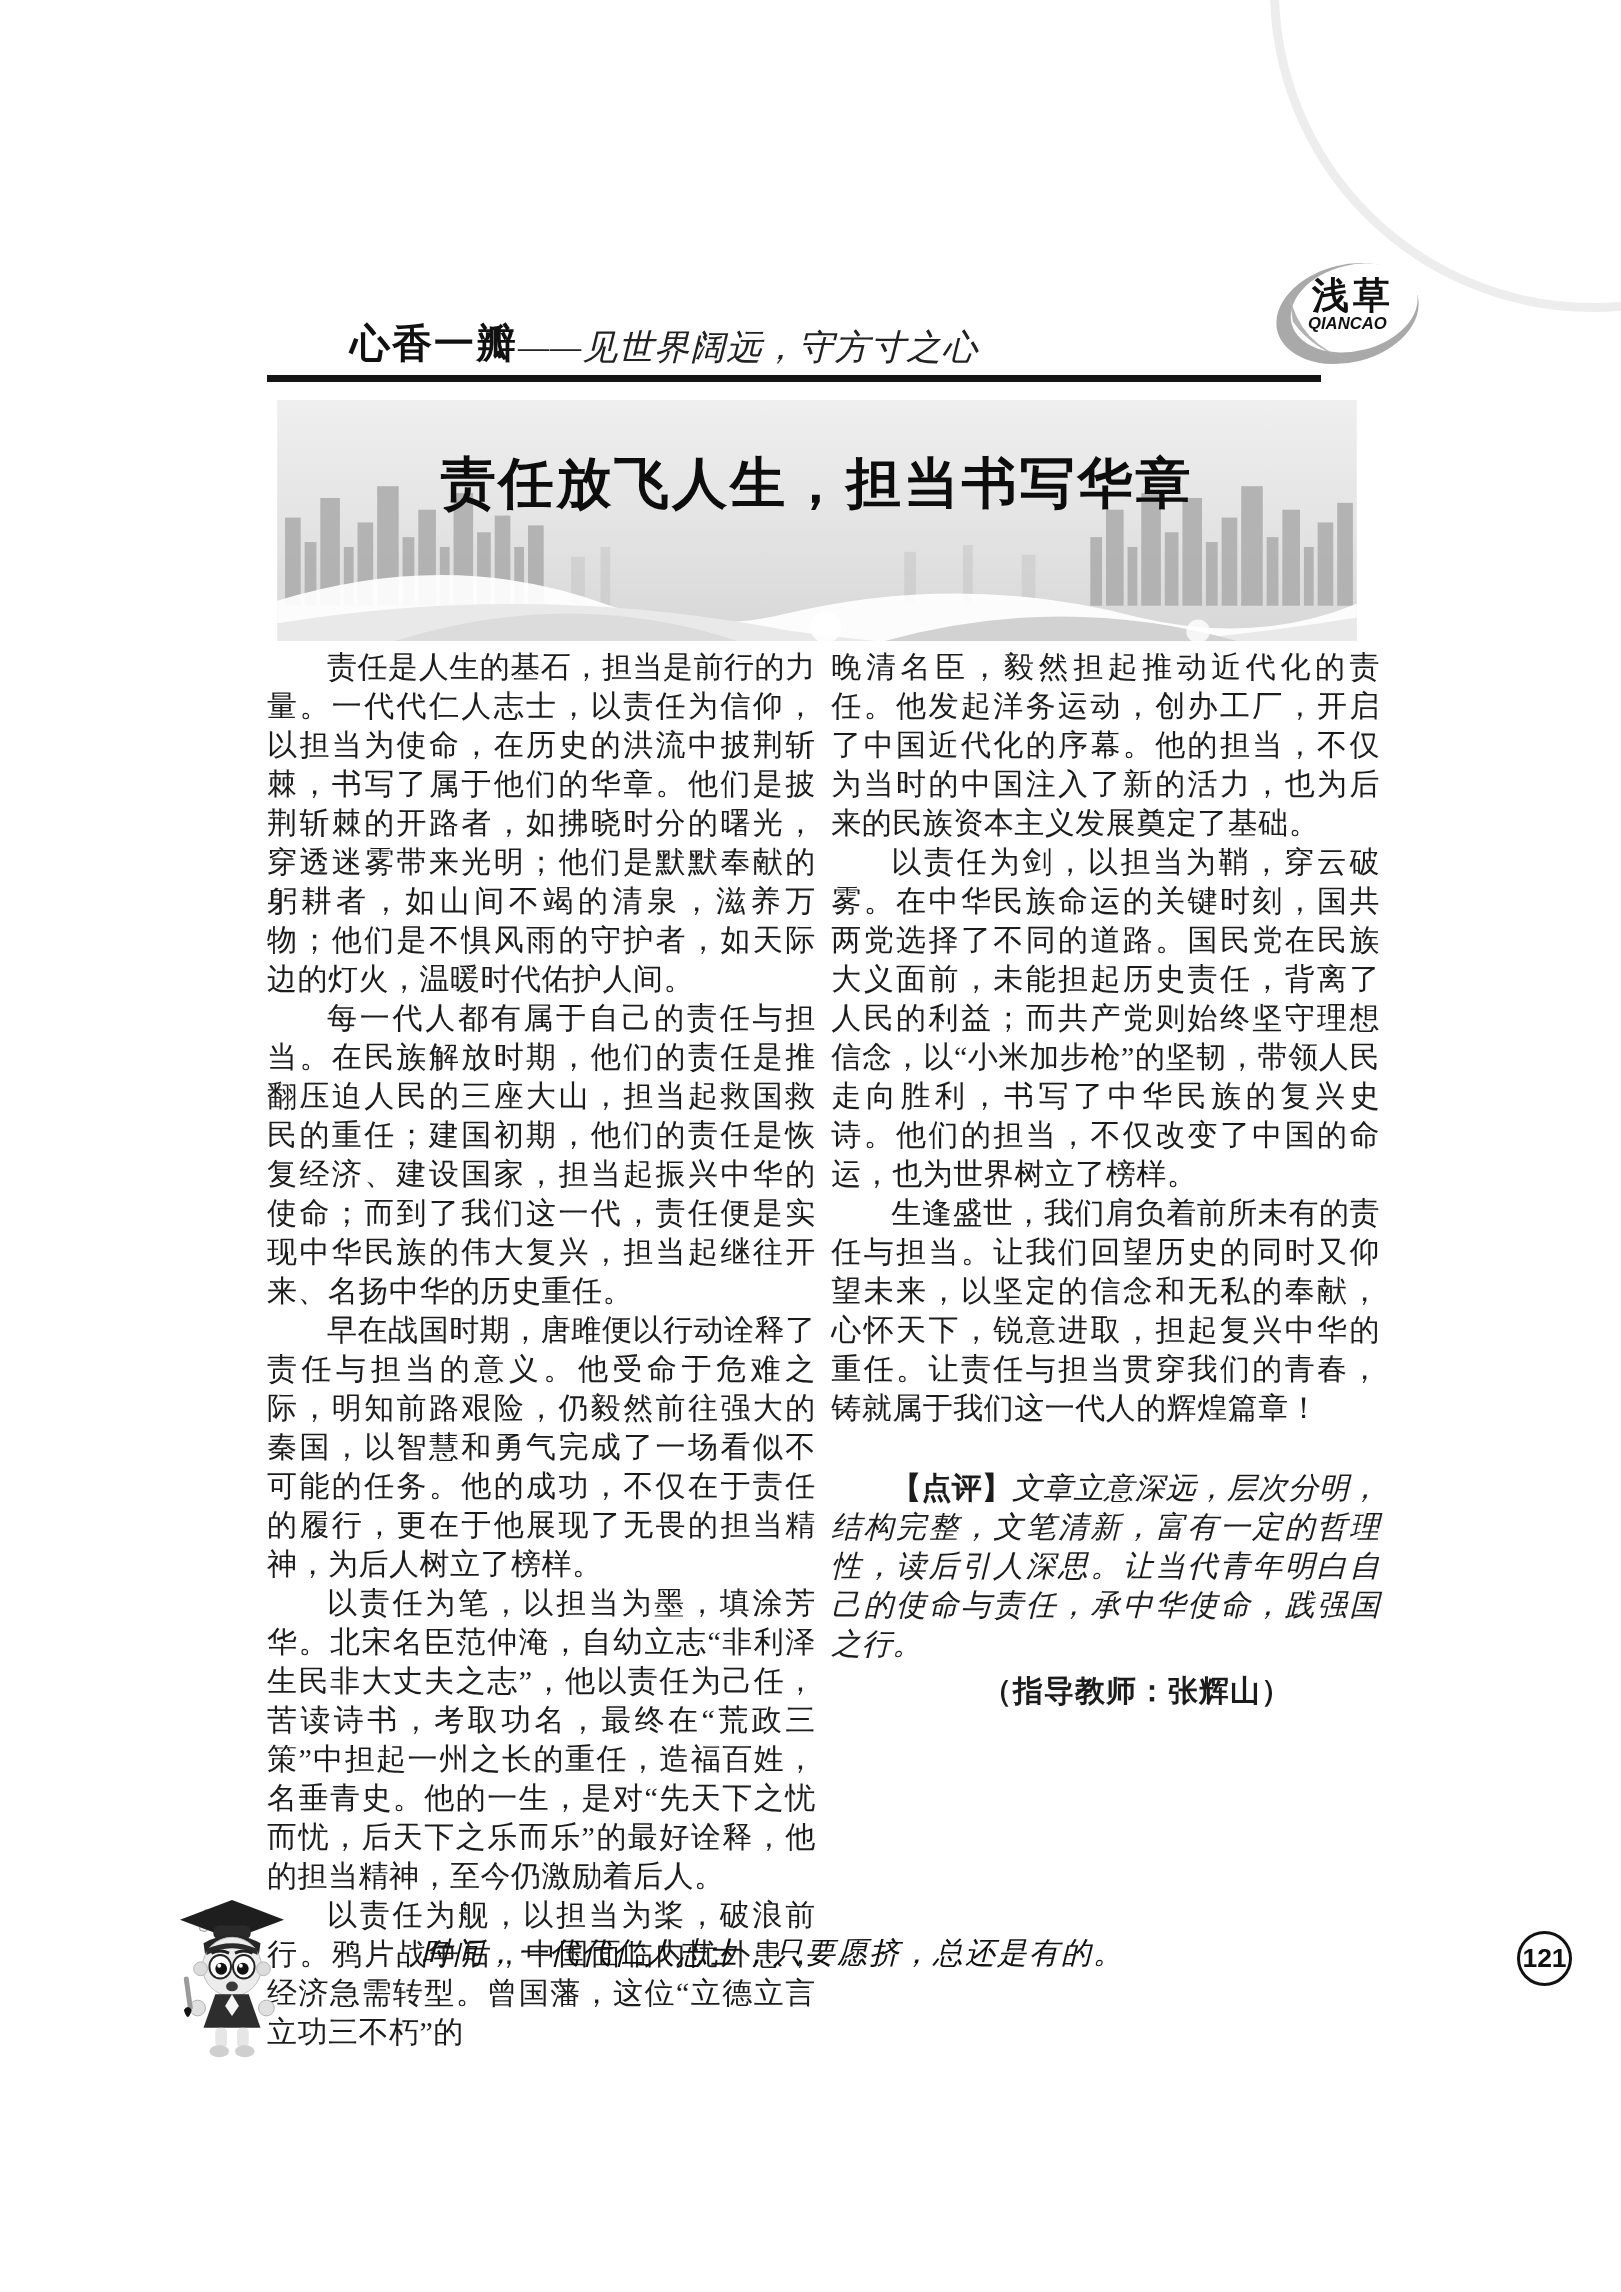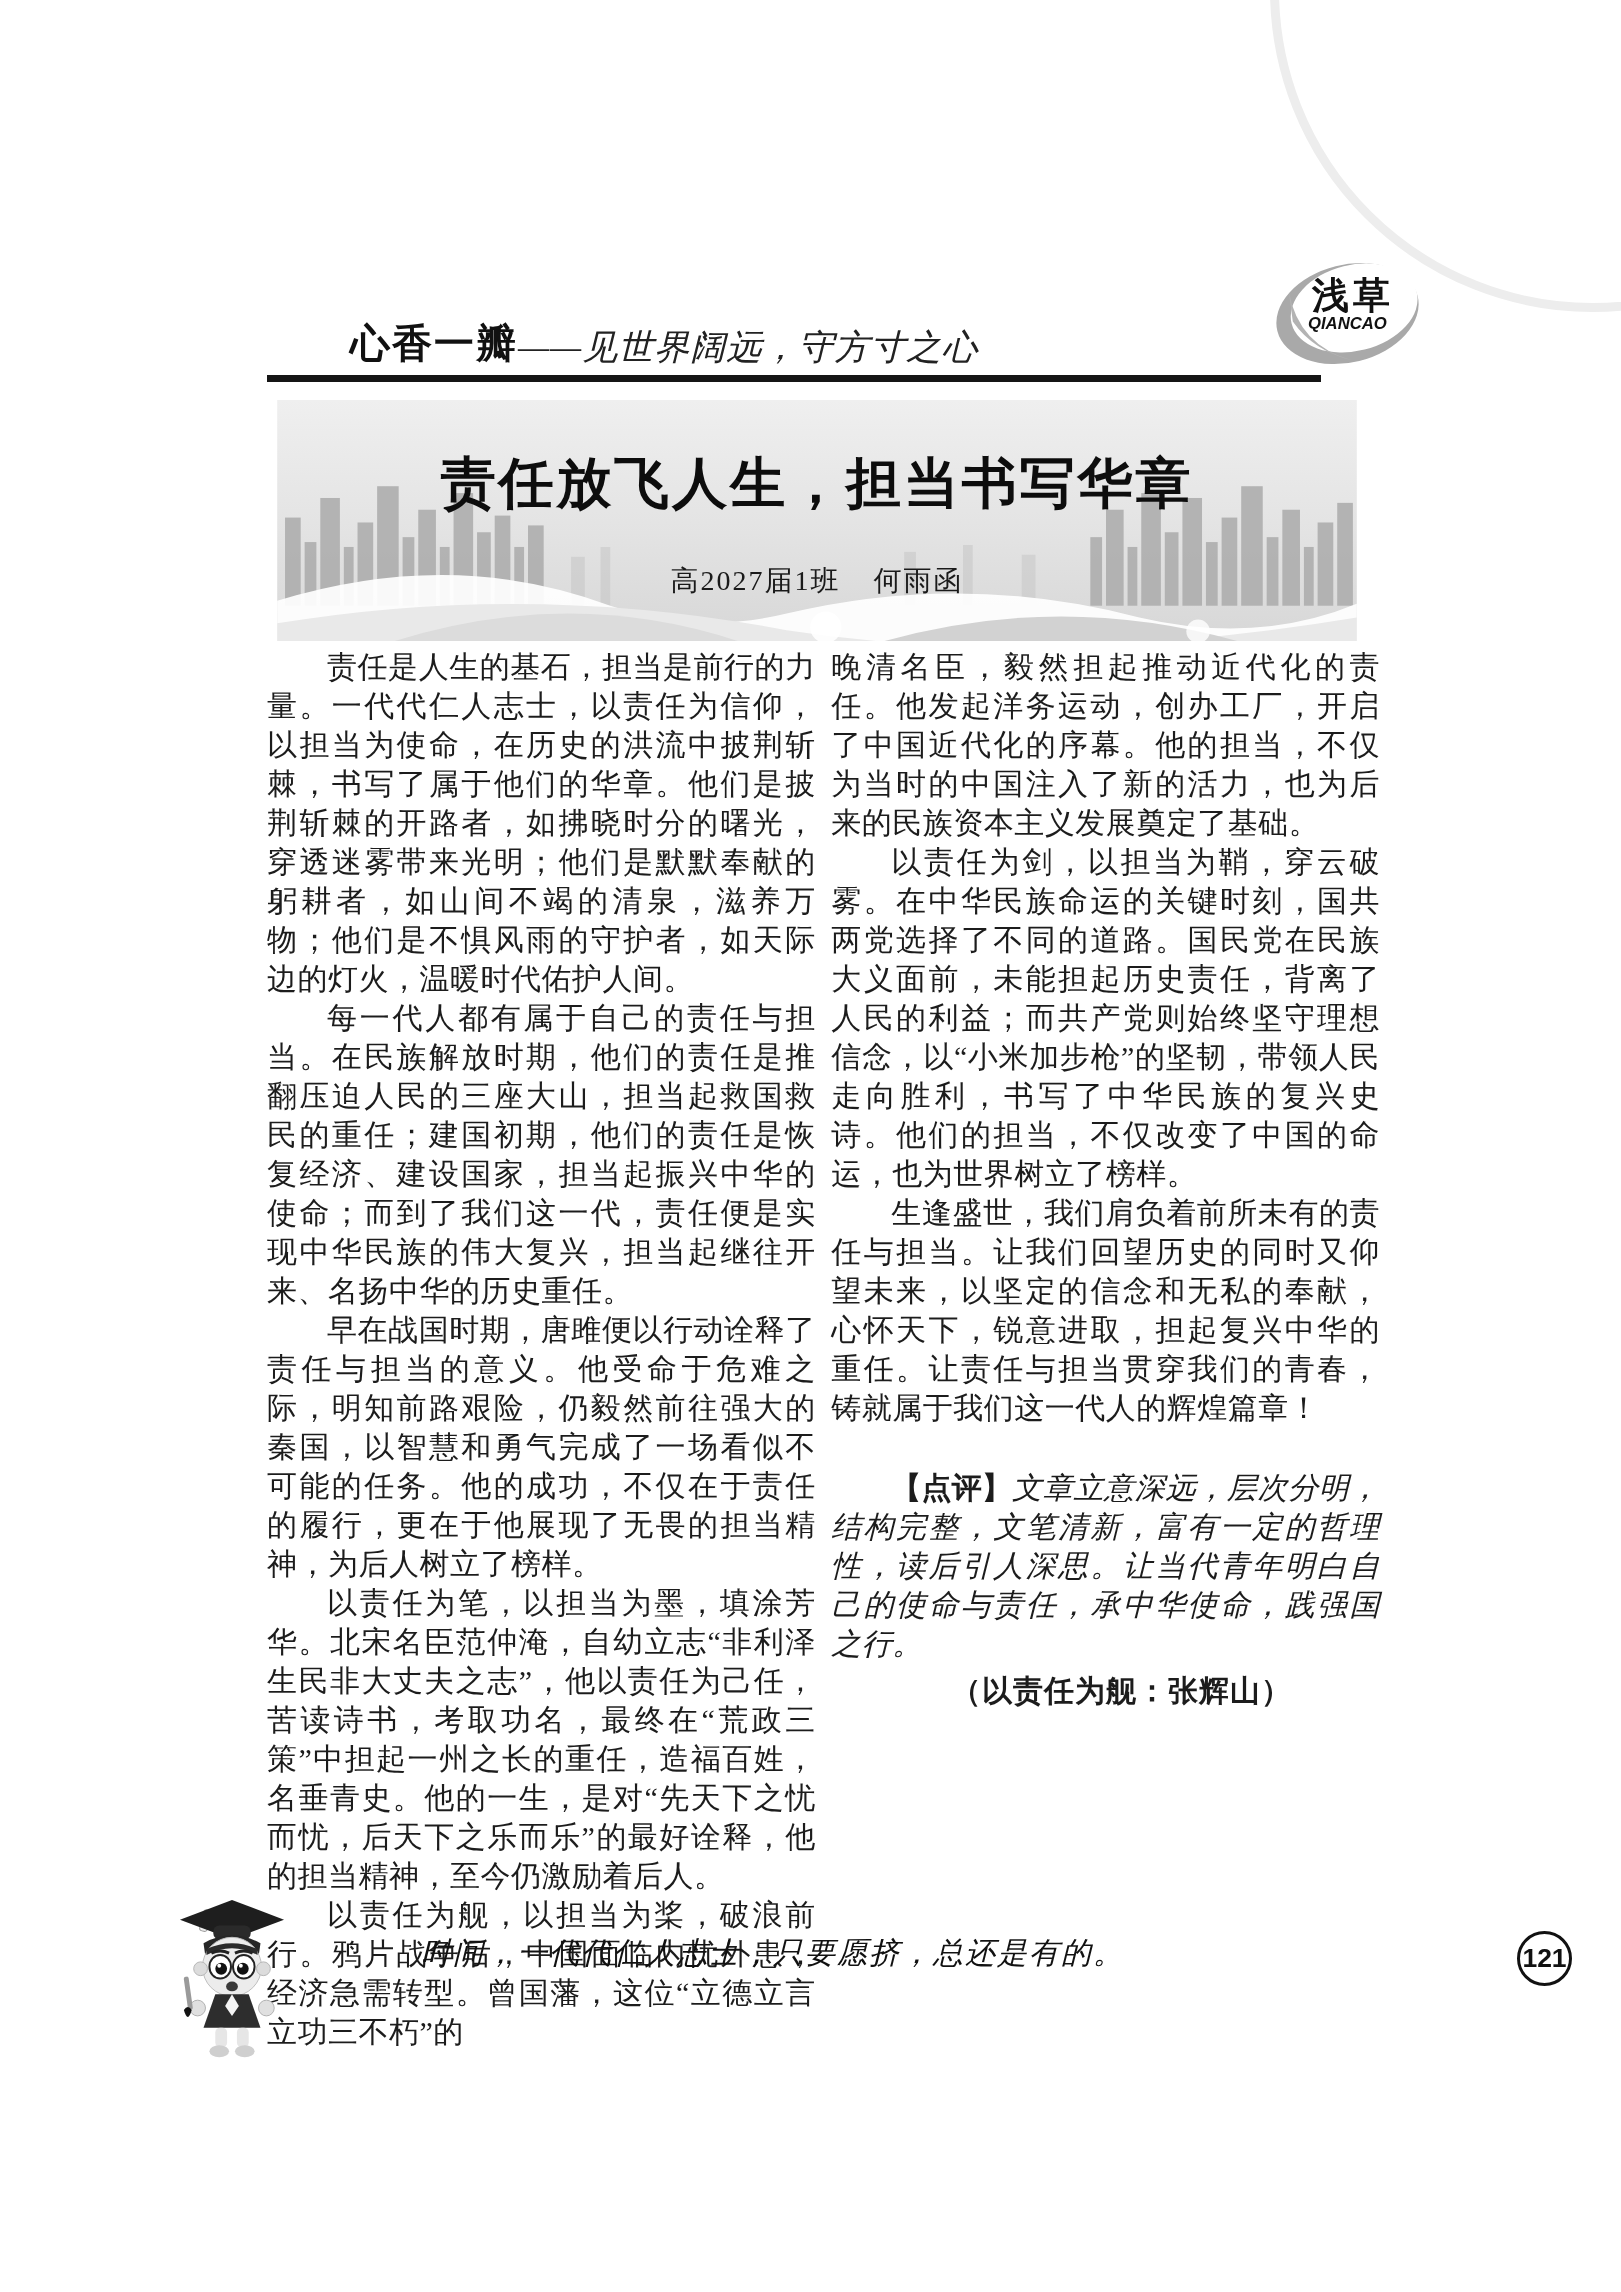--- a/index.html
+++ b/index.html
@@ -168,41 +168,38 @@
       </g>
 
       <path d="M0 246 L0 205 Q 180 150 340 210 Q 430 240 520 218 Q 700 175 880 222 Q 1000 250 1102 208 L1102 246 Z" fill="#ffffff" opacity="0.92"></path>
       <path d="M0 246 L0 228 Q 260 185 520 235 Q 780 275 1102 222 L1102 246 Z" fill="#e9e9e9"></path>
       <path d="M120 246 Q 300 190 470 246 Z" fill="#dcdcdc"></path>
       <path d="M620 246 Q 800 196 980 246 Z" fill="#d2d2d2"></path>
       <circle cx="560" cy="232" r="16" fill="#ffffff" opacity="0.9"></circle>
       <circle cx="940" cy="236" r="12" fill="#ffffff" opacity="0.8"></circle>
     </svg>
     <div class="banner-title">责任放飞人生，担当书写华章</div>
-    <div class="banner-byline">
-      <span>高2027届1班</span><span class="who">何雨函</span>
-    </div>
   </div>
 
   <div class="columns">
     <div class="col">
       <p class="indent">责任是人生的基石，担当是前行的力量。一代代仁人志士，以责任为信仰，以担当为使命，在历史的洪流中披荆斩棘，书写了属于他们的华章。他们是披荆斩棘的开路者，如拂晓时分的曙光，穿透迷雾带来光明；他们是默默奉献的躬耕者，如山间不竭的清泉，滋养万物；他们是不惧风雨的守护者，如天际边的灯火，温暖时代佑护人间。</p>
       <p class="indent">每一代人都有属于自己的责任与担当。在民族解放时期，他们的责任是推翻压迫人民的三座大山，担当起救国救民的重任；建国初期，他们的责任是恢复经济、建设国家，担当起振兴中华的使命；而到了我们这一代，责任便是实现中华民族的伟大复兴，担当起继往开来、名扬中华的历史重任。</p>
       <p class="indent">早在战国时期，唐雎便以行动诠释了责任与担当的意义。他受命于危难之际，明知前路艰险，仍毅然前往强大的秦国，以智慧和勇气完成了一场看似不可能的任务。他的成功，不仅在于责任的履行，更在于他展现了无畏的担当精神，为后人树立了榜样。</p>
       <p class="indent">以责任为笔，以担当为墨，填涂芳华。北宋名臣范仲淹，自幼立志“非利泽生民非大丈夫之志”，他以责任为己任，苦读诗书，考取功名，最终在“荒政三策”中担起一州之长的重任，造福百姓，名垂青史。他的一生，是对“先天下之忧而忧，后天下之乐而乐”的最好诠释，他的担当精神，至今仍激励着后人。</p>
       <p class="indent">以责任为舰，以担当为桨，破浪前行。鸦片战争后，中国面临内忧外患，经济急需转型。曾国藩，这位“立德立言立功三不朽”的</p>
     </div>
     <div class="col">
       <p>晚清名臣，毅然担起推动近代化的责任。他发起洋务运动，创办工厂，开启了中国近代化的序幕。他的担当，不仅为当时的中国注入了新的活力，也为后来的民族资本主义发展奠定了基础。</p>
       <p class="indent">以责任为剑，以担当为鞘，穿云破雾。在中华民族命运的关键时刻，国共两党选择了不同的道路。国民党在民族大义面前，未能担起历史责任，背离了人民的利益；而共产党则始终坚守理想信念，以“小米加步枪”的坚韧，带领人民走向胜利，书写了中华民族的复兴史诗。他们的担当，不仅改变了中国的命运，也为世界树立了榜样。</p>
       <p class="indent">生逢盛世，我们肩负着前所未有的责任与担当。让我们回望历史的同时又仰望未来，以坚定的信念和无私的奉献，心怀天下，锐意进取，担起复兴中华的重任。让责任与担当贯穿我们的青春，铸就属于我们这一代人的辉煌篇章！</p>
       <div class="comment">
         <p><span class="cm-label">【点评】</span><span class="cm-text">文章立意深远，层次分明，结构完整，文笔清新，富有一定的哲理性，读后引人深思。让当代青年明白自己的使命与责任，承中华使命，践强国之行。</span></p>
       </div>
-      <div class="credit">（以责任为舰：张辉山）</div>
+      <div class="credit">（指导教师：张辉山）</div>
     </div>
   </div>
 
   <div class="mascot">
     <svg width="116" height="165" viewBox="0 0 118 168">
 
       <rect x="28" y="10" width="8" height="22" rx="3" fill="#f0f0f0" stroke="#999" transform="rotate(14 32 21)"></rect>
 
       <polygon points="59,0 112,20 59,40 6,20" fill="#1e1e1e"></polygon>
       <rect x="40" y="26" width="38" height="14" rx="6" fill="#2a2a2a"></rect>

